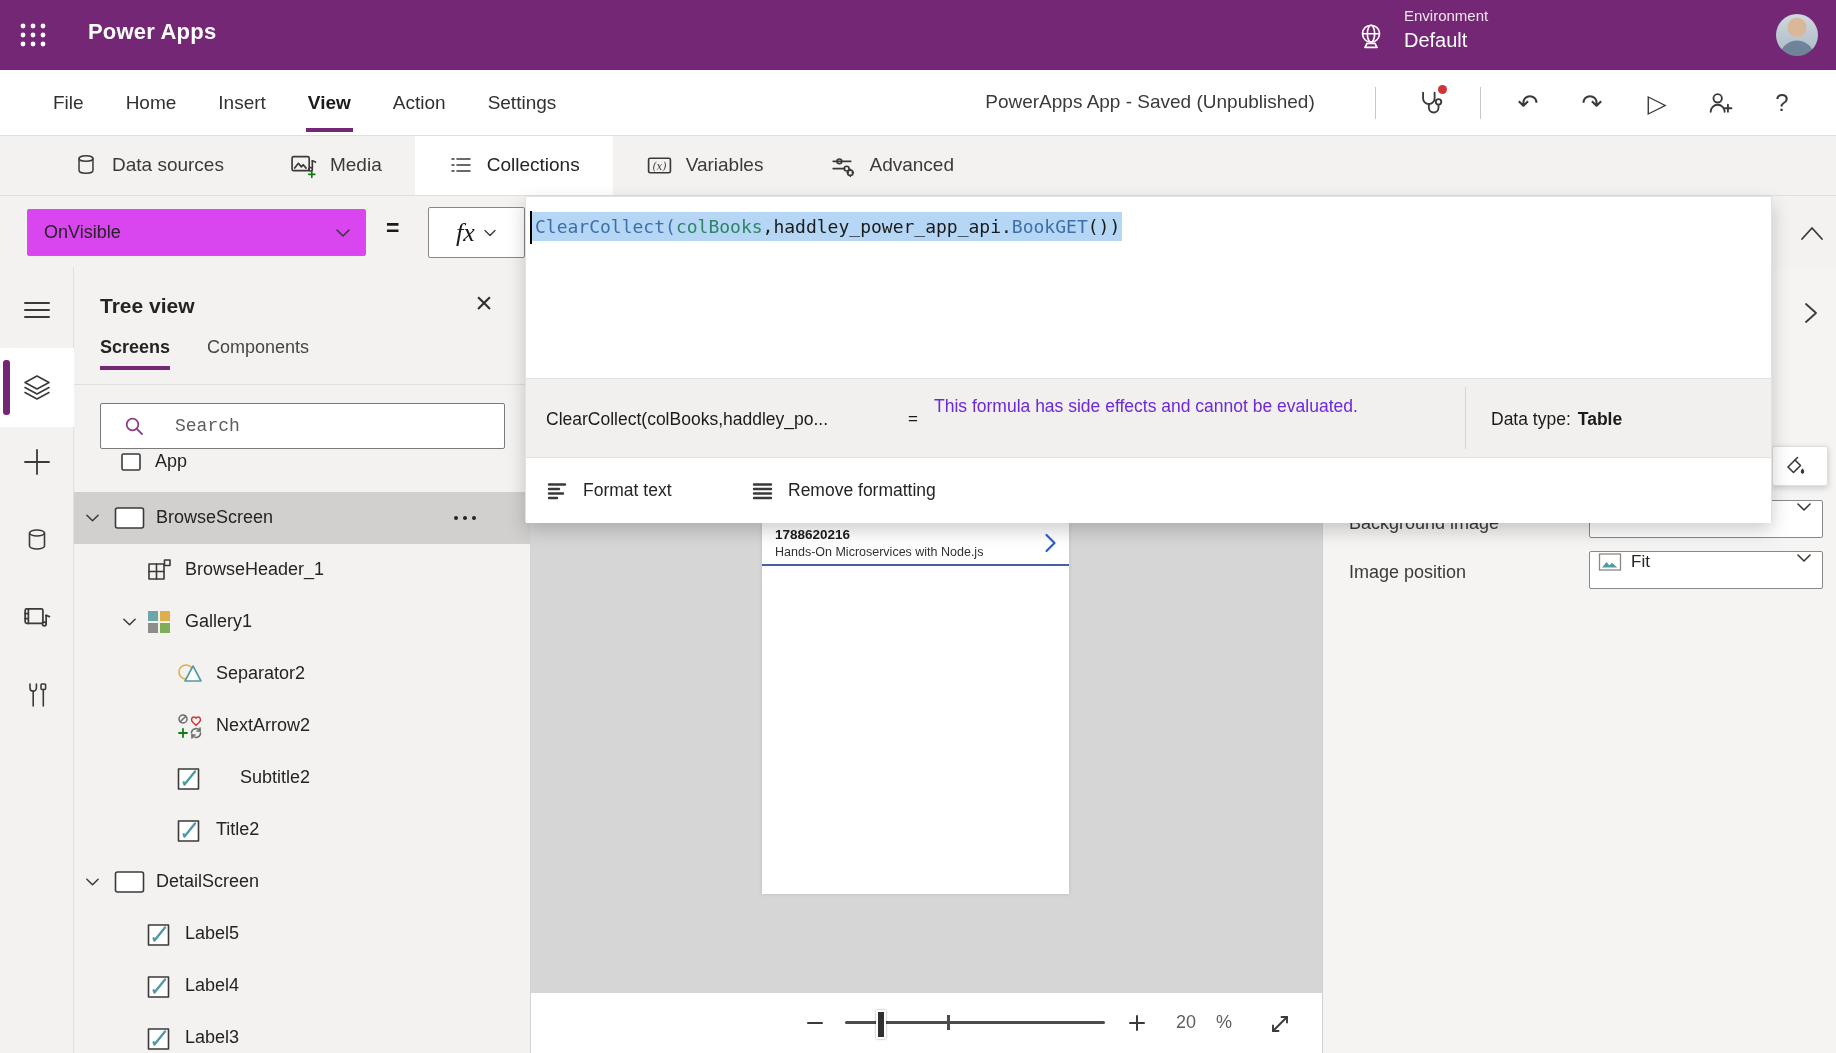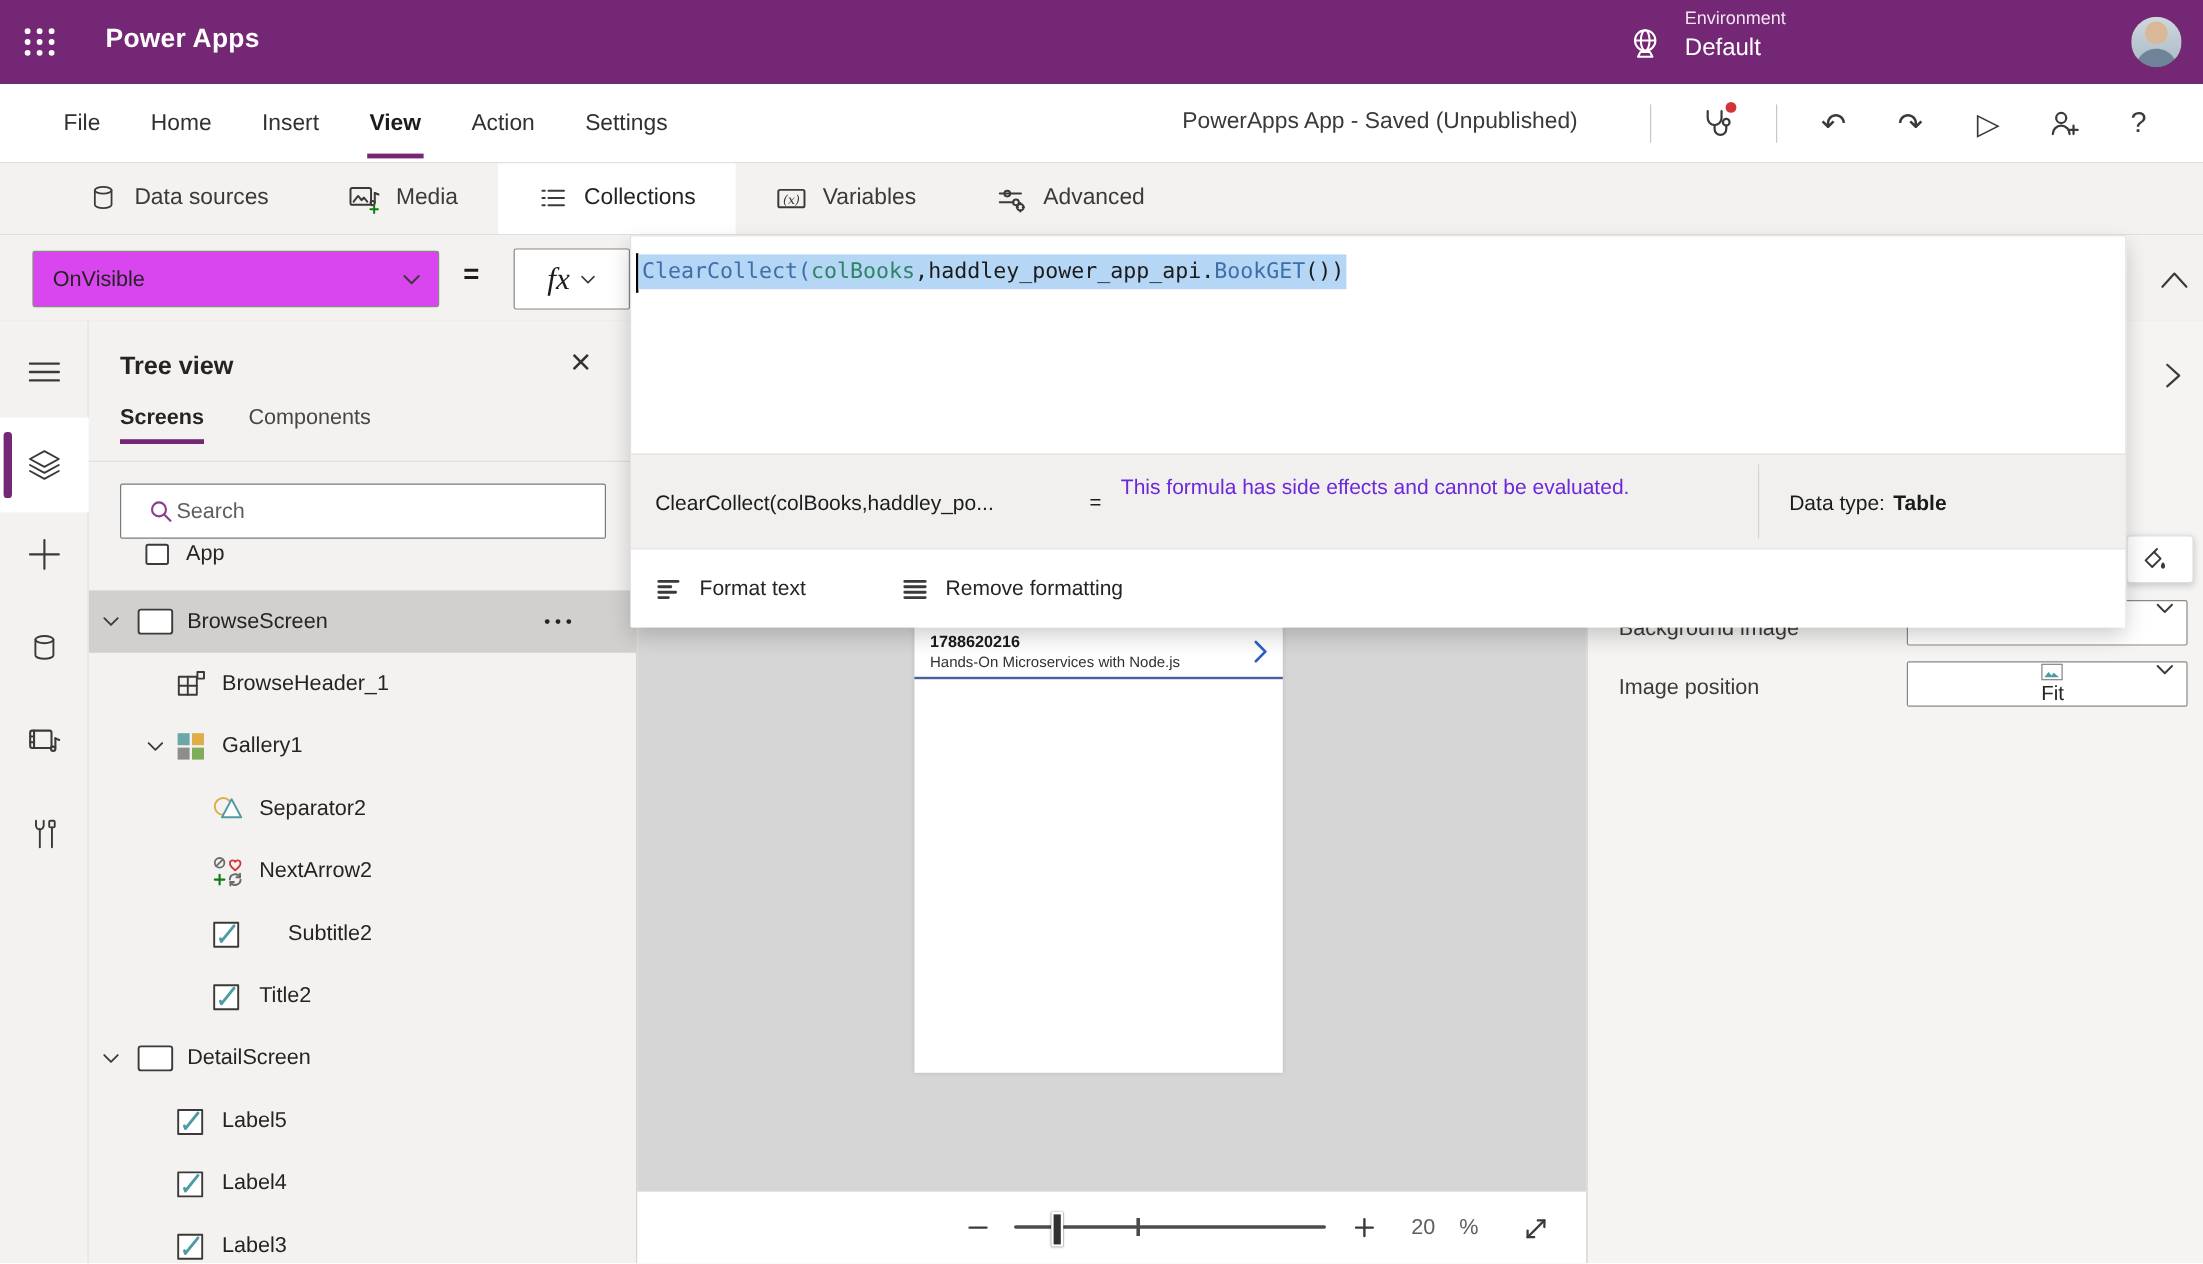--- a/index.html
+++ b/index.html
@@ -79,22 +79,22 @@
   .tree-panel{left:74px;top:267px;width:457px;height:786px;background:#f3f2f1;border-right:1px solid #d6d4d2;box-sizing:border-box;}
   .tree-title{position:absolute;left:26px;top:27px;font-size:21px;font-weight:600;color:#252423;}
   .tree-close{position:absolute;left:392px;top:18px;width:36px;height:36px;display:flex;align-items:center;justify-content:center;
               font-size:30px;font-weight:300;color:#323130;cursor:pointer;}
   .tree-tab{position:absolute;top:70px;font-size:18px;color:#484644;cursor:pointer;padding-bottom:8px;}
   .tree-tab.active{font-weight:700;color:#252423;border-bottom:4px solid #742774;}
   .tree-tabs-divider{position:absolute;left:0;top:117px;width:100%;height:1px;background:#e1dfdd;}
   .tree-search{position:absolute;left:26px;top:136px;width:403px;height:44px;background:#fff;border:1px solid #7a7a7a;border-radius:2px;
                display:flex;align-items:center;}
   .tree-search svg{margin-left:22px;}
-  .tree-search input{border:0;outline:0;background:transparent;margin-left:0;font-size:18px;color:#252423;width:300px;
-                     font-family:Liberation Sans, sans-serif;}
+  .tree-search input{border:0;outline:0;background:transparent;margin-left:28px;font-size:18px;color:#252423;width:300px;
+                     font-family:Liberation Mono, monospace;}
   .tree-search input::placeholder{color:#605e5c;}
   .tree-list{position:absolute;left:0;top:181px;right:0;bottom:0;overflow:hidden;}
   .trow{position:absolute;left:0;width:100%;height:52px;display:flex;align-items:center;cursor:pointer;}
   .trow.selected{background:#d2d0ce;}
   .trow .lbl{font-size:18px;color:#252423;}
   .trow .chev{position:absolute;}
   .row-ellipsis{position:absolute;left:378px;top:22px;cursor:pointer;}
 
   
   .canvas-region{left:531px;top:267px;width:791px;height:786px;background:#d6d6d6;}
@@ -115,21 +115,21 @@
   .zoom-pct{position:absolute;left:685px;top:19px;font-size:18px;color:#605e5c;}
   .fit-screen{position:absolute;left:731px;top:13px;width:36px;height:36px;display:flex;align-items:center;justify-content:center;cursor:pointer;}
 
   
   .right-panel{left:1322px;top:267px;width:514px;height:786px;background:#f5f4f3;border-left:1px solid #d2d0ce;box-sizing:border-box;}
   .panel-collapse{position:absolute;left:470px;top:28px;width:36px;height:36px;display:flex;align-items:center;justify-content:center;cursor:pointer;}
   .fill-btn{position:absolute;left:449px;top:179px;width:56px;height:40px;background:#fff;border:1px solid #e1dfdd;border-radius:3px;
             box-shadow:0 2px 6px rgba(0,0,0,.18);display:flex;align-items:center;justify-content:flex-start;padding-left:9px;box-sizing:border-box;cursor:pointer;}
   .prop-label{position:absolute;left:26px;font-size:18px;color:#3b3a39;}
   .prop-dd{position:absolute;left:266px;width:234px;height:38px;background:#fff;border:1px solid #8a8886;border-radius:2px;
-           display:flex;align-items:center;cursor:pointer;box-sizing:border-box;flex-direction:column;}
+           display:flex;align-items:flex-start;cursor:pointer;box-sizing:border-box;}
   .prop-dd .val{font-size:17px;color:#252423;}
   .prop-dd .dd-chev{position:absolute;right:10px;}
 </style>
 </head>
 <body>
 
 <div id="app">
 
   <div class="abs top-bar">
     <div class="abs waffle">

